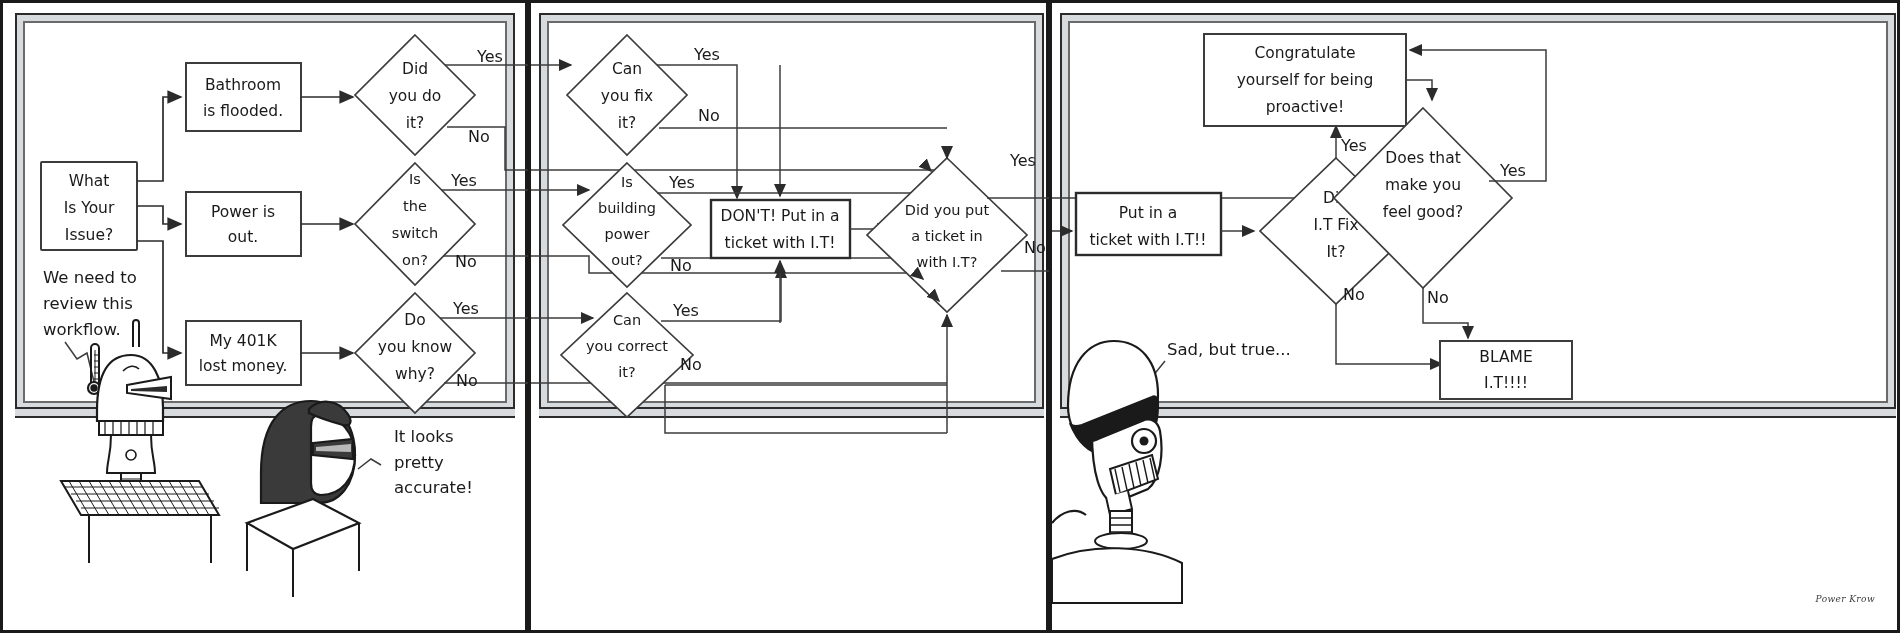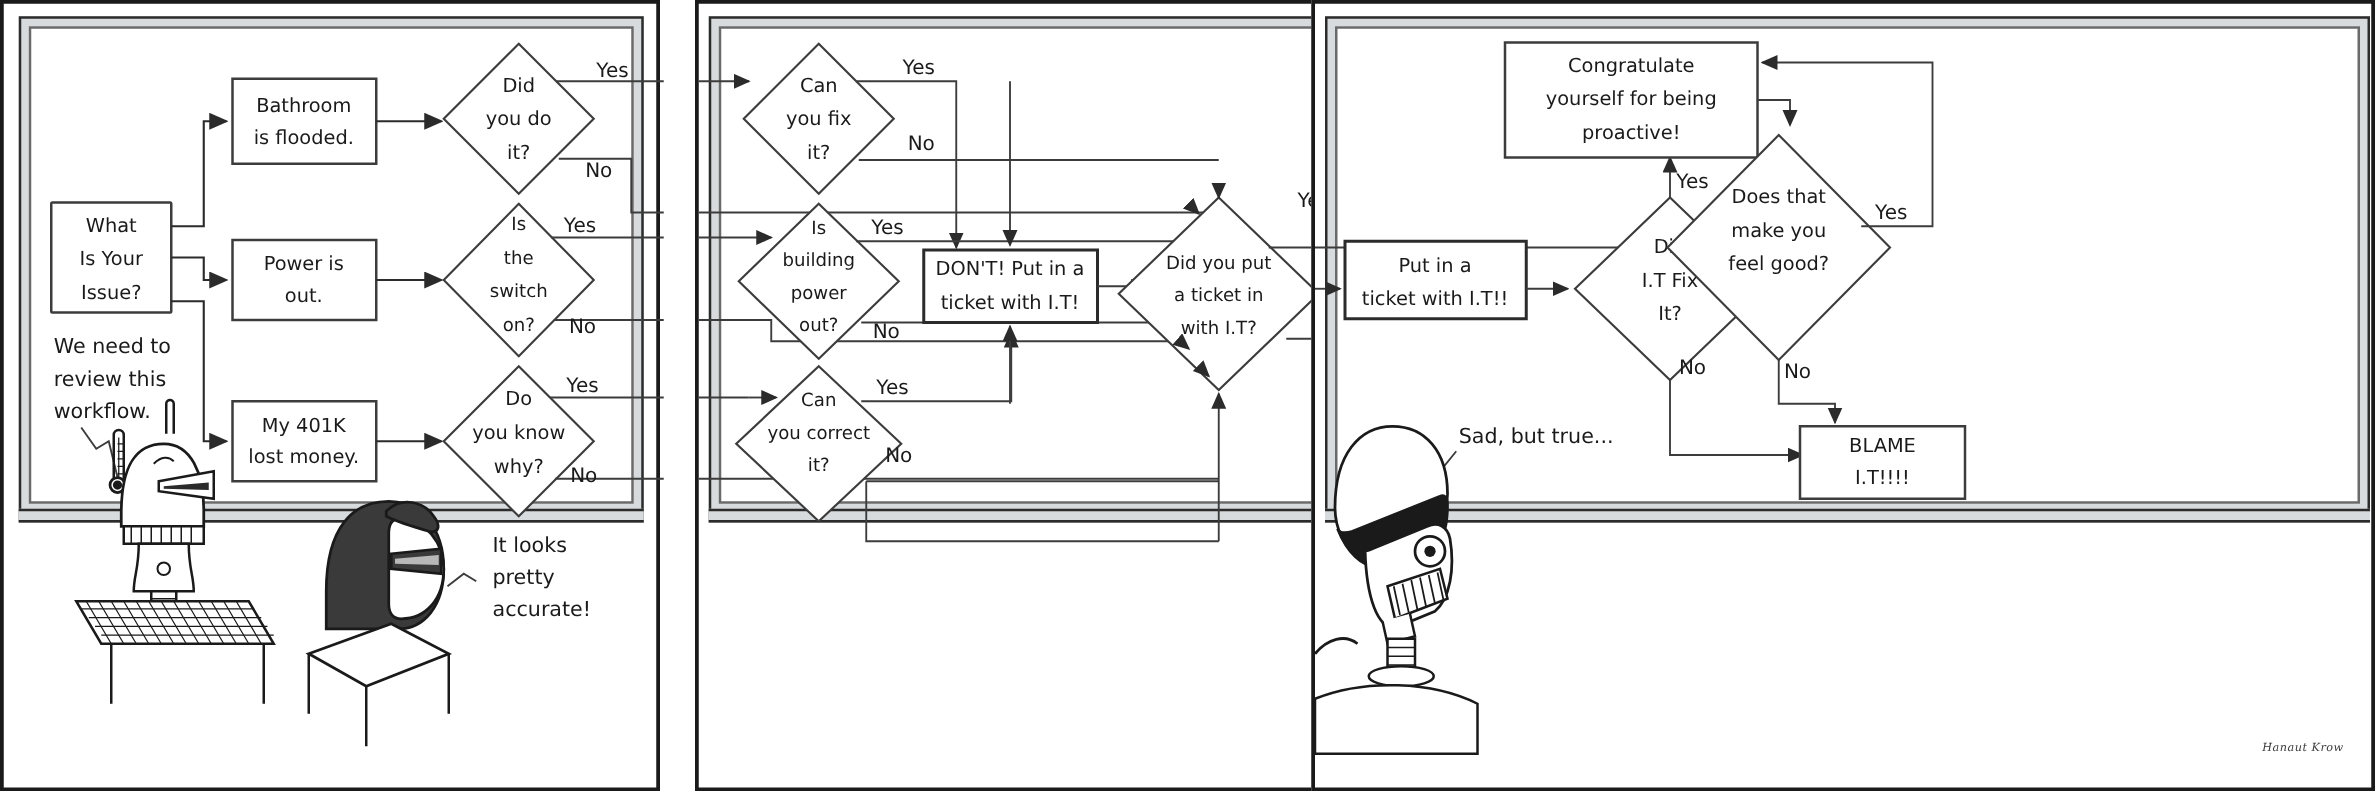--- a/index.html
+++ b/index.html
@@ -154,21 +154,21 @@
         <path d="M313,444 L348,441 L348,449 L313,448 Z" fill="#b8b8b8" stroke="none"></path>
         <path d="M306,406 C318,394 336,398 344,410 C350,418 348,424 340,422 C326,418 314,414 306,410 Z" fill="#3a3a3a"></path>
         <rect x="300" y="500" width="18" height="22" fill="#fff"></rect>
         <path d="M300,506 L318,506 M300,512 L318,512 M300,518 L318,518" stroke-width="1.2"></path>
         <path d="M244,520 L310,496 L356,520 L290,546 Z" fill="#fff"></path>
         <path d="M244,520 L244,568 M356,520 L356,568 M290,546 L290,594" stroke-width="2"></path>
       </g>
     </svg>
   </div>
 
-  <div class="panel" style="left:556px;width:521px;">
+  <div class="panel" style="left:528px;width:521px;">
     <div class="wb-outer" style="left:8px;top:10px;width:505px;height:405px;"></div>
     <div class="wb-inner" style="left:16px;top:18px;width:489px;height:382px;"></div>
     <div class="wb-ledge" style="left:8px;top:404px;width:505px;height:11px;"></div>
 
     <svg class="flow" width="521" height="633" viewBox="0 0 521 633">
       <defs>
         <marker id="ah2" markerWidth="9" markerHeight="9" refX="8" refY="4" orient="auto">
           <path d="M0,0 L9,4 L0,8 z" fill="#2b2b2b"></path>
         </marker>
       </defs>
@@ -324,16 +324,16 @@
         <path d="M63,466 L68,489 M70,464 L75,487 M77,461 L82,485 M84,459 L89,483 M91,457 L96,480 M98,455 L103,478" stroke-width="1.4"></path>
         <path d="M54,494 L58,512 L80,506 L76,488" fill="#ffffff" stroke-width="2"></path>
         <rect x="58" y="508" width="22" height="28" fill="#fff" stroke-width="2"></rect>
         <path d="M58,515 L80,515 M58,522 L80,522 M58,529 L80,529" stroke-width="1.3"></path>
         <ellipse cx="69" cy="538" rx="26" ry="8" fill="#fff" stroke-width="2"></ellipse>
         <path d="M0,520 C10,508 24,504 34,512" stroke-width="2.2" fill="none"></path>
         <path d="M0,556 C40,540 94,542 130,560 L130,600 L0,600 Z" fill="#fff" stroke-width="2"></path>
       </g>
     </svg>
 
-    <div class="sig" style="right:22px;bottom:26px;">Hanaut Krow</div>
+    <div class="sig" style="right:22px;bottom:26px;">Power Krow</div>
   </div>
 
 </div>
 
 </body></html>

